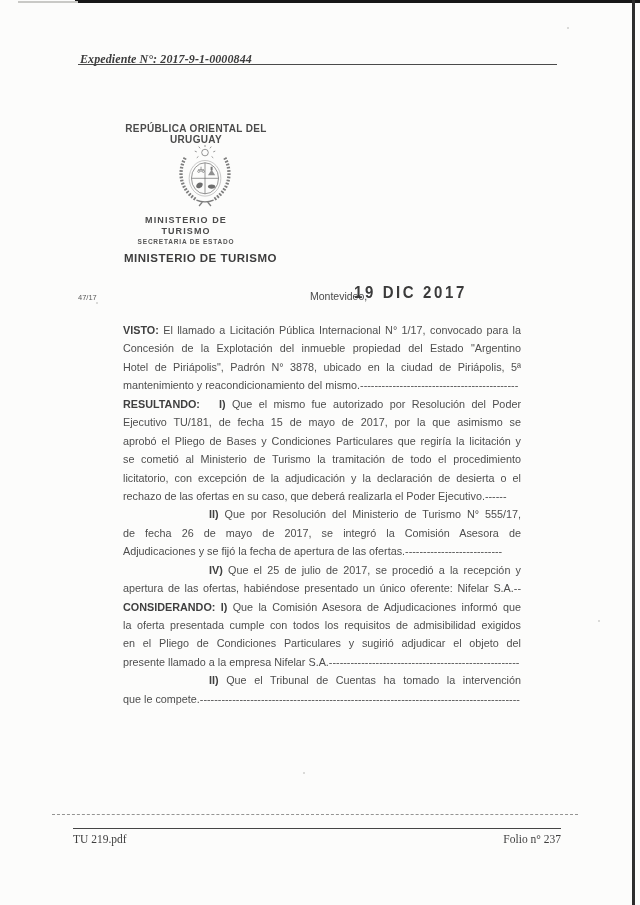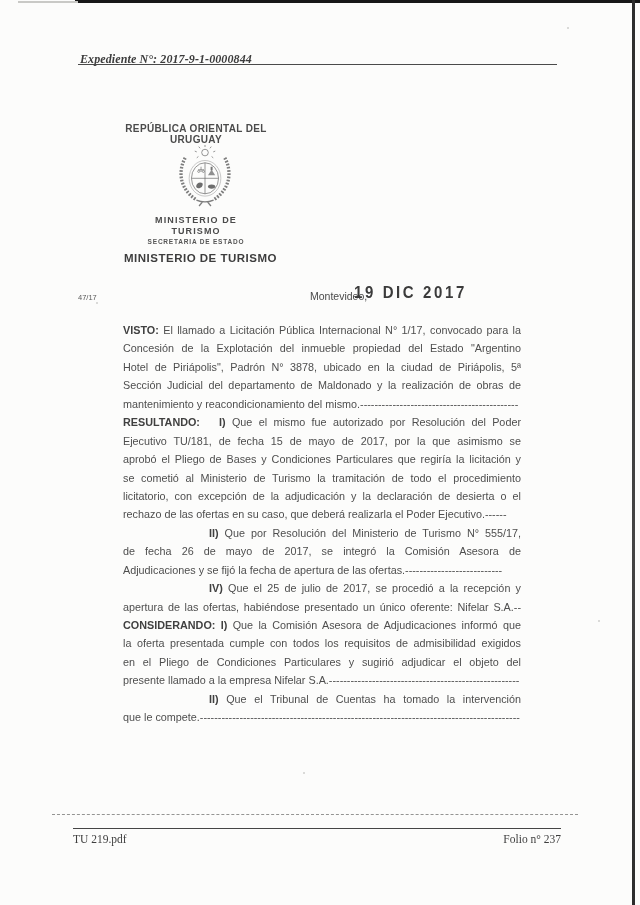--- a/index.html
+++ b/index.html
@@ -28,21 +28,21 @@
     letter-spacing:.1px;
   }
   .expediente-rule{position:absolute;left:78px;top:64px;width:479px;border-top:1.3px solid #4a4a4a;}
 
   
   .country{
     position:absolute;left:115px;top:123px;width:162px;text-align:center;
     font-size:10px;font-weight:600;letter-spacing:.35px;color:#4b4b4b;
   }
   .emblem{position:absolute;left:172px;top:143px;width:66px;height:64px;}
-  .org-block{position:absolute;left:115px;top:215px;width:162px;text-align:center;color:#4b4b4b;}
+  .org-block{position:absolute;left:105px;top:215px;width:162px;text-align:center;color:#4b4b4b;}
   .org-line{font-size:9px;font-weight:bold;letter-spacing:1.1px;line-height:11px;}
   .org-sub{font-size:6.5px;font-weight:600;letter-spacing:.8px;margin-top:1px;color:#555;}
   .ministry-heading{
     position:absolute;left:124px;top:252px;
     font-size:11.5px;font-weight:bold;letter-spacing:.5px;color:#3d3d3d;
   }
 
   
   .ref-number{position:absolute;left:78px;top:293px;font-size:7.5px;color:#5a5a5a;}
   .place{position:absolute;left:310px;top:290px;font-size:10.5px;color:#4a4a4a;}
@@ -134,21 +134,20 @@
   <div class="ministry-heading">MINISTERIO DE TURISMO</div>
 
   <div class="ref-number">47/17</div>
   <div class="place">Montevideo,</div>
   <div class="date-stamp">19 DIC 2017</div>
 
   <div class="doc-body">
       <div class="line j"><b>VISTO:</b> El llamado a Licitación Pública Internacional N° 1/17, convocado para la</div>
       <div class="line j">Concesión de la Explotación del inmueble propiedad del Estado "Argentino</div>
       <div class="line j">Hotel de Piriápolis", Padrón N° 3878, ubicado en la ciudad de Piriápolis, 5ª</div>
-      <div class="line j">Sección Judicial del departamento de Maldonado y la realización de obras de</div>
       <div class="line">mantenimiento y reacondicionamiento del mismo.------------------------------------------------</div>
       <div class="line j"><b>RESULTANDO:&nbsp;&nbsp;&nbsp;I)</b> Que el mismo fue autorizado por Resolución del Poder</div>
       <div class="line j">Ejecutivo TU/181, de fecha 15 de mayo de 2017, por la que asimismo se</div>
       <div class="line j">aprobó el Pliego de Bases y Condiciones Particulares que regiría la licitación y</div>
       <div class="line j">se cometió al Ministerio de Turismo la tramitación de todo el procedimiento</div>
       <div class="line j">licitatorio, con excepción de la adjudicación y la declaración de desierta o el</div>
       <div class="line">rechazo de las ofertas en su caso, que deberá realizarla el Poder Ejecutivo.------</div>
       <div class="line j ind"><b>II)</b> Que por Resolución del Ministerio de Turismo N° 555/17,</div>
       <div class="line j">de fecha 26 de mayo de 2017, se integró la Comisión Asesora de</div>
       <div class="line">Adjudicaciones y se fijó la fecha de apertura de las ofertas.---------------------------</div>

